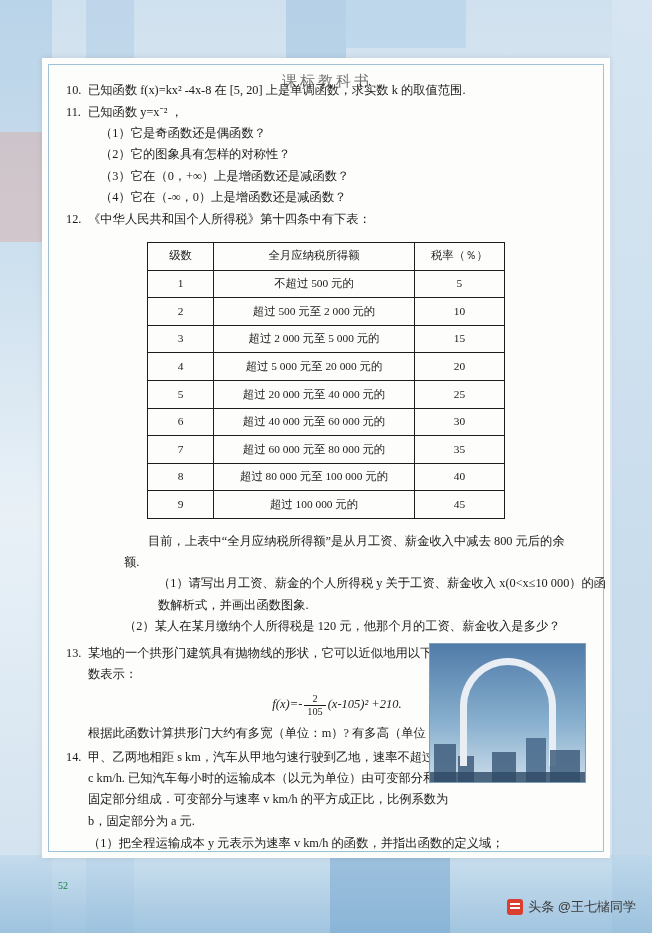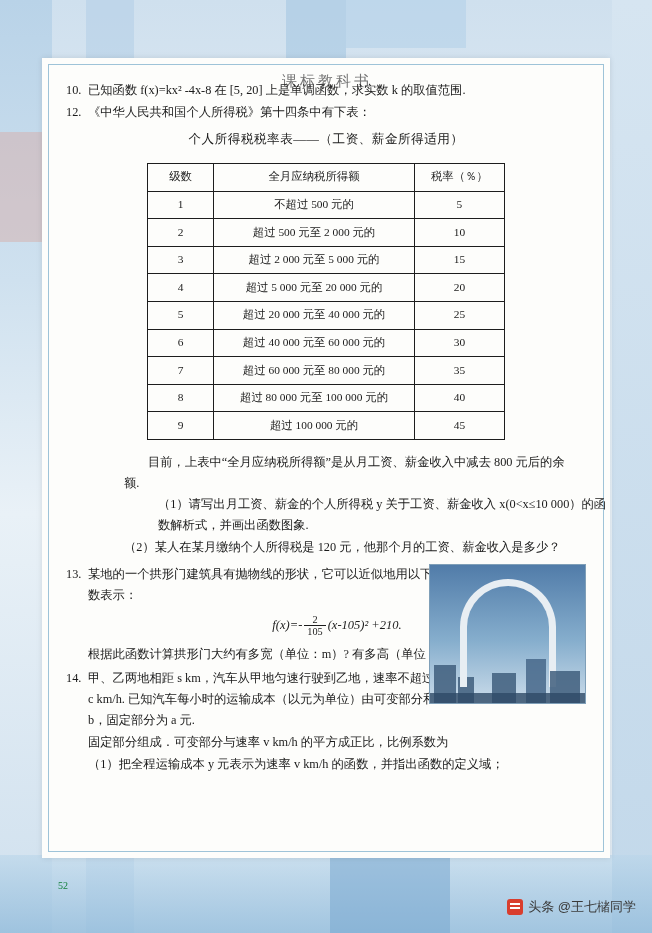--- a/index.html
+++ b/index.html
@@ -224,29 +224,38 @@
 
   <div class="content">
 
     <div class="prob">
       <div class="prob-num">10.</div>
       <div class="prob-body">
         <div>已知函数 f(x)=kx² -4x-8 在 [5, 20] 上是单调函数，求实数 k 的取值范围.</div>
       </div>
     </div>
 
+    <div class="prob">
+      <div class="prob-num">11.</div>
+      <div class="prob-body">
+        <div>已知函数 y=x⁻² ，</div>
+        <div class="sub">（1）它是奇函数还是偶函数？</div>
+        <div class="sub">（2）它的图象具有怎样的对称性？</div>
+        <div class="sub">（3）它在（0，+∞）上是增函数还是减函数？</div>
+        <div class="sub">（4）它在（-∞，0）上是增函数还是减函数？</div>
+      </div>
+    </div>
 
     <div class="prob">
       <div class="prob-num">12.</div>
       <div class="prob-body">
         <div>《中华人民共和国个人所得税》第十四条中有下表：</div>
       </div>
     </div>
 
-    <div class="tbl-title">个人所得税税率表——（工资、薪金所得适用）</div>
     <table class="tax">
       <tbody>
           <tr>
         <th class="c1">级数</th>
         <th class="c2">全月应纳税所得额</th>
         <th class="c3">税率（％）</th>
       </tr>
       <tr>
         <td>1</td>
         <td>不超过 500 元的</td>
@@ -322,22 +331,22 @@
           <div>根据此函数计算拱形门大约有多宽（单位：m）? 有多高（单位：m)? 并解释理由.</div>
         </div>
       </div>
     </div>
 
     <div class="prob" style="margin-top:3px;">
       <div class="prob-num">14.</div>
       <div class="prob-body prob13-text">
         <div>甲、乙两地相距 s km，汽车从甲地匀速行驶到乙地，速率不超过</div>
         <div>c km/h. 已知汽车每小时的运输成本（以元为单位）由可变部分和</div>
+        <div>固定部分组成．可变部分与速率 v km/h 的平方成正比，比例系数为</div>
         <div>b，固定部分为 a 元.</div>
-        <div>固定部分组成．可变部分与速率 v km/h 的平方成正比，比例系数为</div>
       </div>
     </div>
     <div style="margin-left:22px;width:490px;">（1）把全程运输成本 y 元表示为速率 v km/h 的函数，并指出函数的定义域；</div>
 
   </div>
 </div>
 
 <div class="page-num">52</div>
 
 <div class="credit">

